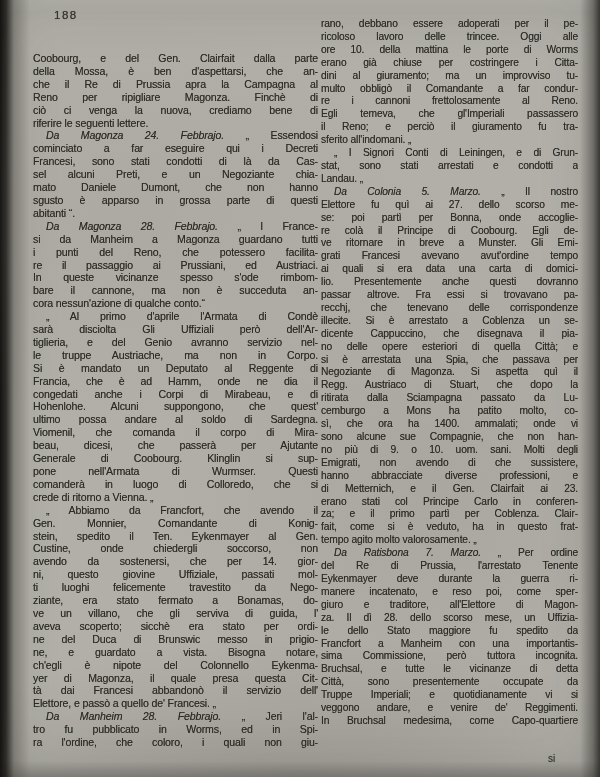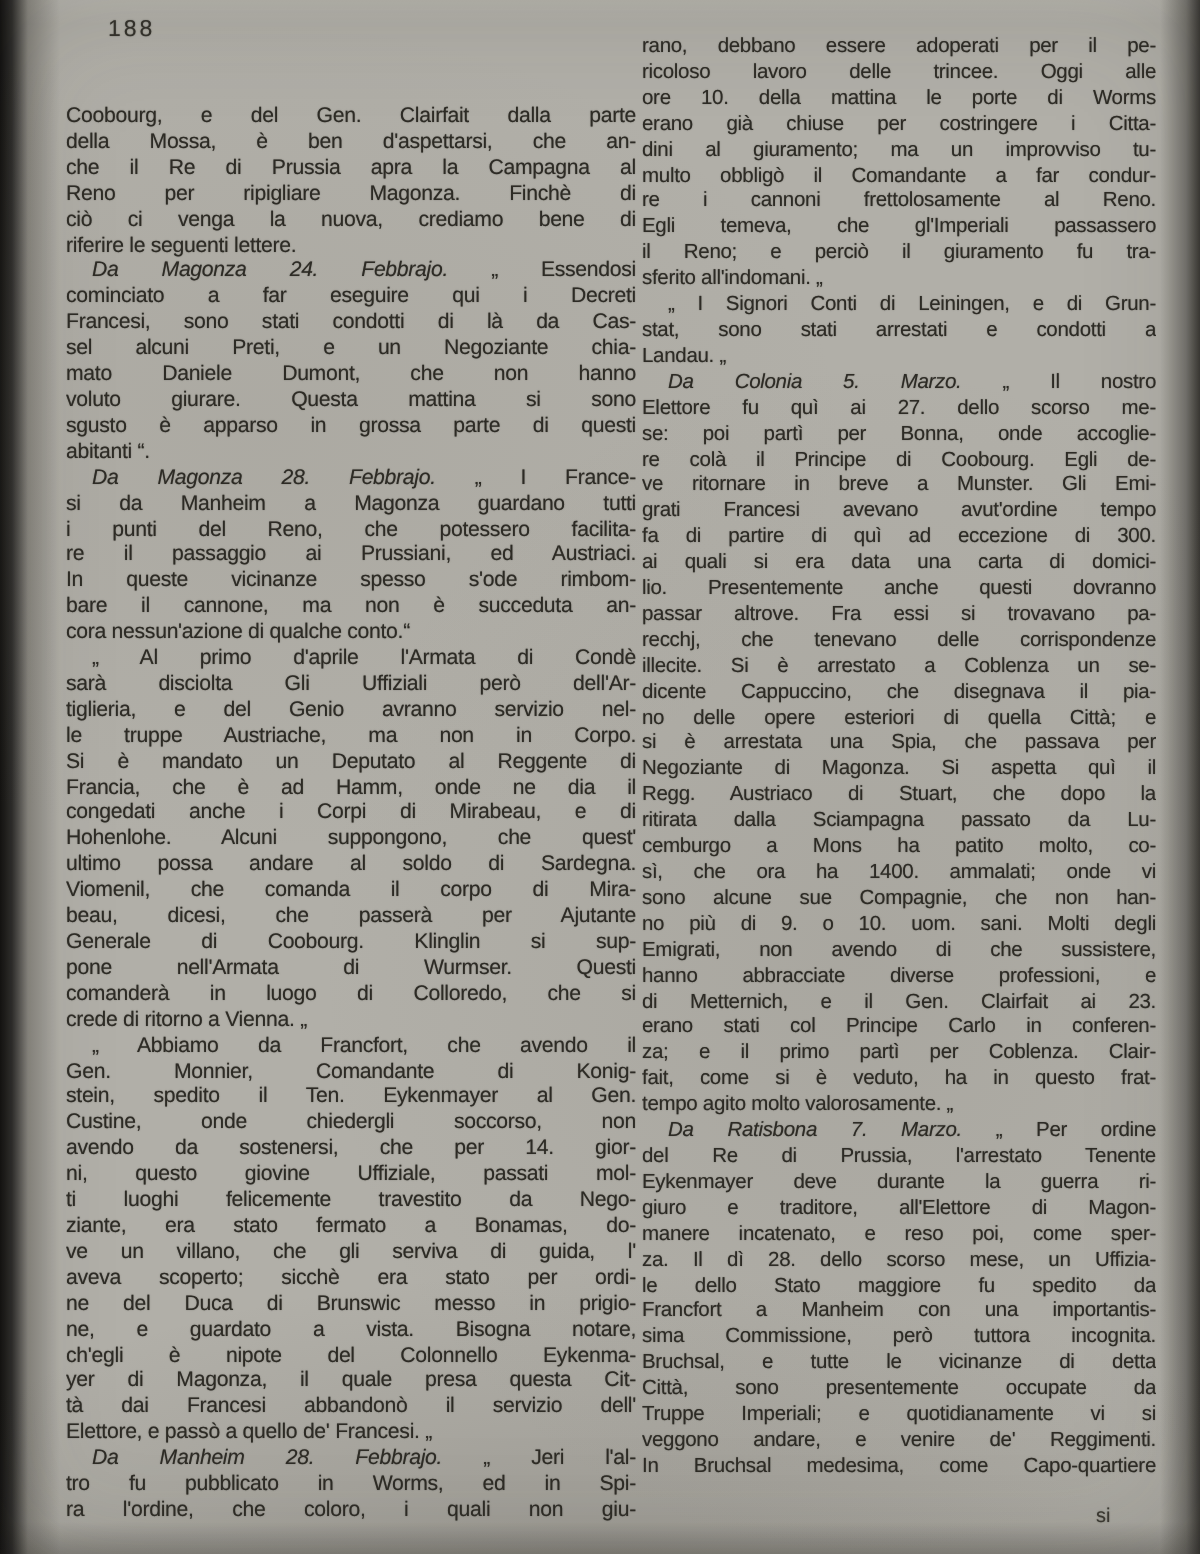--- a/index.html
+++ b/index.html
@@ -69,21 +69,20 @@
       <div class="line">della Mossa, è ben d'aspettarsi, che an-</div>
       <div class="line">che il Re di Prussia apra la Campagna al</div>
       <div class="line">Reno per ripigliare Magonza. Finchè di</div>
       <div class="line">ciò ci venga la nuova, crediamo bene di</div>
       <div class="line end">riferire le seguenti lettere.</div>
       <div class="line par"><i>Da Magonza 24. Febbrajo. </i>„ Essendosi</div>
       <div class="line">cominciato a far eseguire qui i Decreti</div>
       <div class="line">Francesi, sono stati condotti di là da Cas-</div>
       <div class="line">sel alcuni Preti, e un Negoziante chia-</div>
       <div class="line">mato Daniele Dumont, che non hanno</div>
-      <div class="line">voluto giurare. Questa mattina si sono</div>
       <div class="line">sgusto è apparso in grossa parte di questi</div>
       <div class="line end">abitanti “.</div>
       <div class="line par"><i>Da Magonza 28. Febbrajo. </i>„ I France-</div>
       <div class="line">si da Manheim a Magonza guardano tutti</div>
       <div class="line">i punti del Reno, che potessero facilita-</div>
       <div class="line">re il passaggio ai Prussiani, ed Austriaci.</div>
       <div class="line">In queste vicinanze spesso s'ode rimbom-</div>
       <div class="line">bare il cannone, ma non è succeduta an-</div>
       <div class="line end">cora nessun'azione di qualche conto.“</div>
       <div class="line par">„ Al primo d'aprile l'Armata di Condè</div>
@@ -135,21 +134,20 @@
       <div class="line end">sferito all'indomani. „</div>
       <div class="line par">„ I Signori Conti di Leiningen, e di Grun-</div>
       <div class="line">stat, sono stati arrestati e condotti a</div>
       <div class="line end">Landau. „</div>
       <div class="line par"><i>Da Colonia 5. Marzo. </i>„ Il nostro</div>
       <div class="line">Elettore fu quì ai 27. dello scorso me-</div>
       <div class="line">se: poi partì per Bonna, onde accoglie-</div>
       <div class="line">re colà il Principe di Coobourg. Egli de-</div>
       <div class="line">ve ritornare in breve a Munster. Gli Emi-</div>
       <div class="line">grati Francesi avevano avut'ordine tempo</div>
-      <div class="line">fa di partire di quì ad eccezione di 300.</div>
       <div class="line">ai quali si era data una carta di domici-</div>
       <div class="line">lio. Presentemente anche questi dovranno</div>
       <div class="line">passar altrove. Fra essi si trovavano pa-</div>
       <div class="line">recchj, che tenevano delle corrispondenze</div>
       <div class="line">illecite. Si è arrestato a Coblenza un se-</div>
       <div class="line">dicente Cappuccino, che disegnava il pia-</div>
       <div class="line">no delle opere esteriori di quella Città; e</div>
       <div class="line">si è arrestata una Spia, che passava per</div>
       <div class="line">Negoziante di Magonza. Si aspetta quì il</div>
       <div class="line">Regg. Austriaco di Stuart, che dopo la</div>
@@ -161,22 +159,22 @@
       <div class="line">Emigrati, non avendo di che sussistere,</div>
       <div class="line">hanno abbracciate diverse professioni, e</div>
       <div class="line">di Metternich, e il Gen. Clairfait ai 23.</div>
       <div class="line">erano stati col Principe Carlo in conferen-</div>
       <div class="line">za; e il primo partì per Coblenza. Clair-</div>
       <div class="line">fait, come si è veduto, ha in questo frat-</div>
       <div class="line end">tempo agito molto valorosamente. „</div>
       <div class="line par"><i>Da Ratisbona 7. Marzo. </i>„ Per ordine</div>
       <div class="line">del Re di Prussia, l'arrestato Tenente</div>
       <div class="line">Eykenmayer deve durante la guerra ri-</div>
+      <div class="line">manere incatenato, e reso poi, come sper-</div>
       <div class="line">giuro e traditore, all'Elettore di Magon-</div>
-      <div class="line">manere incatenato, e reso poi, come sper-</div>
       <div class="line">za. Il dì 28. dello scorso mese, un Uffizia-</div>
       <div class="line">le dello Stato maggiore fu spedito da</div>
       <div class="line">Francfort a Manheim con una importantis-</div>
       <div class="line">sima Commissione, però tuttora incognita.</div>
       <div class="line">Bruchsal, e tutte le vicinanze di detta</div>
       <div class="line">Città, sono presentemente occupate da</div>
       <div class="line">Truppe Imperiali; e quotidianamente vi si</div>
       <div class="line">veggono andare, e venire de' Reggimenti.</div>
       <div class="line">In Bruchsal medesima, come Capo-quartiere</div>
     </div>

